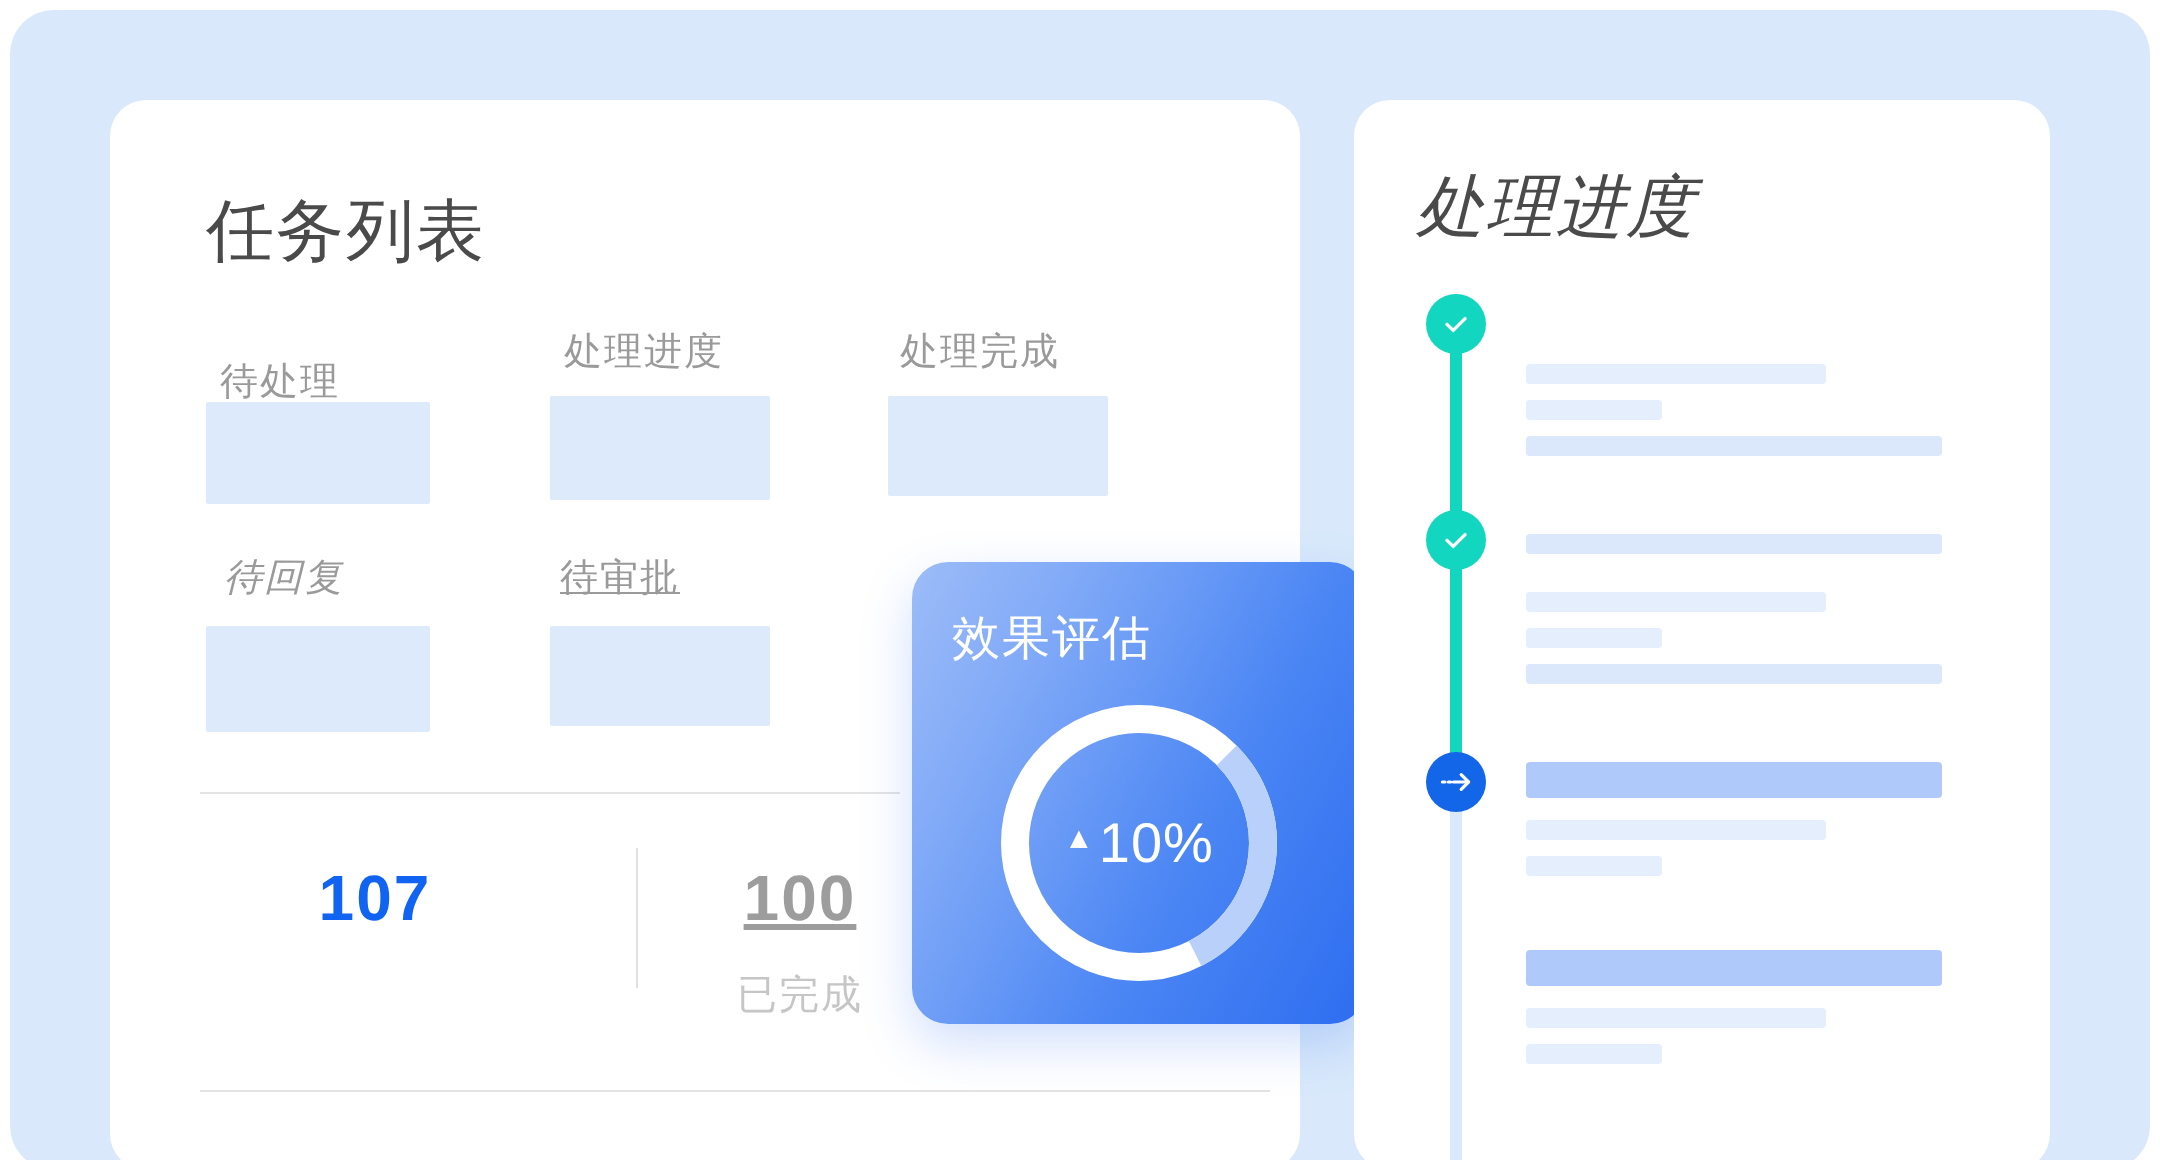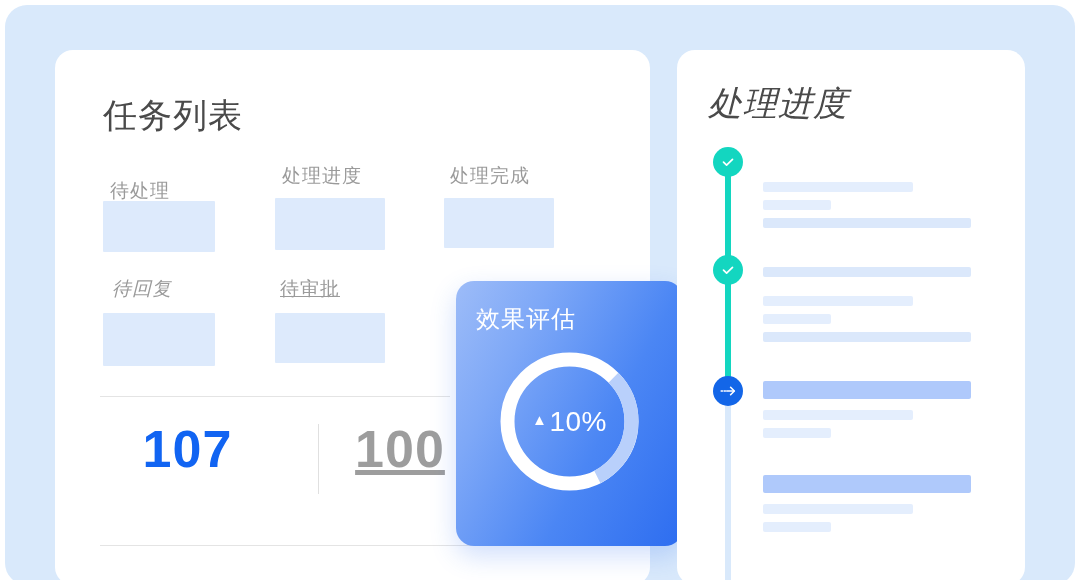--- a/index.html
+++ b/index.html
@@ -83,21 +83,21 @@
   }
   .hr-top    { left: 100px; top: 396px; width: 350px; }
   .hr-bottom { left: 100px; top: 545px; width: 535px; }
 
   
   .stat {
     position: absolute;
     text-align: center;
   }
   .stat-value {
-    font-size: 52px;
+    font-size: 32px;
     font-weight: 700;
     line-height: 58px;
     letter-spacing: 1px;
   }
   .stat-label {
     font-size: 20px;
     color: #c6c6c6;
     margin-top: 6px;
     letter-spacing: 1px;
     white-space: nowrap;
@@ -112,21 +112,21 @@
     height: 70px;
     background: #e0e0e0;
   }
 
   
   .float-card {
     position: absolute;
     left: 456px;
     top: 281px;
     width: 227px;
-    height: 265px;
+    height: 231px;
     border-radius: 18px;
     background: linear-gradient(118deg, #9dbcf8 0%, #7ea8f7 26%, #4b86f4 62%, #2d6df0 100%);
     box-shadow: 0 10px 26px rgba(45,109,240,0.22);
     overflow: hidden;
   }
   .float-title {
     position: absolute;
     left: 20px;
     top: 22px;
     font-size: 24px;
@@ -232,20 +232,21 @@
   <div class="hr hr-bottom"></div>
 
   <div class="stat stat-primary" style="left:100px; top:420px; width:175px;">
     <div class="stat-value">107</div>
   </div>
 
   <div class="stat-sep"></div>
 
   <div class="stat stat-secondary" style="left:330px; top:420px; width:140px;">
     <div class="stat-value">100</div>
+    <div class="stat-label">已完成</div>
   </div>
 
   <div class="float-card">
     <div class="float-title">效果评估</div>
 
     <div class="donut-wrap">
       <svg width="141" height="141" viewBox="0 0 141 141">
 
         <circle cx="70.5" cy="70.5" r="62" fill="none" stroke="#ffffff" stroke-width="14"></circle>
 

